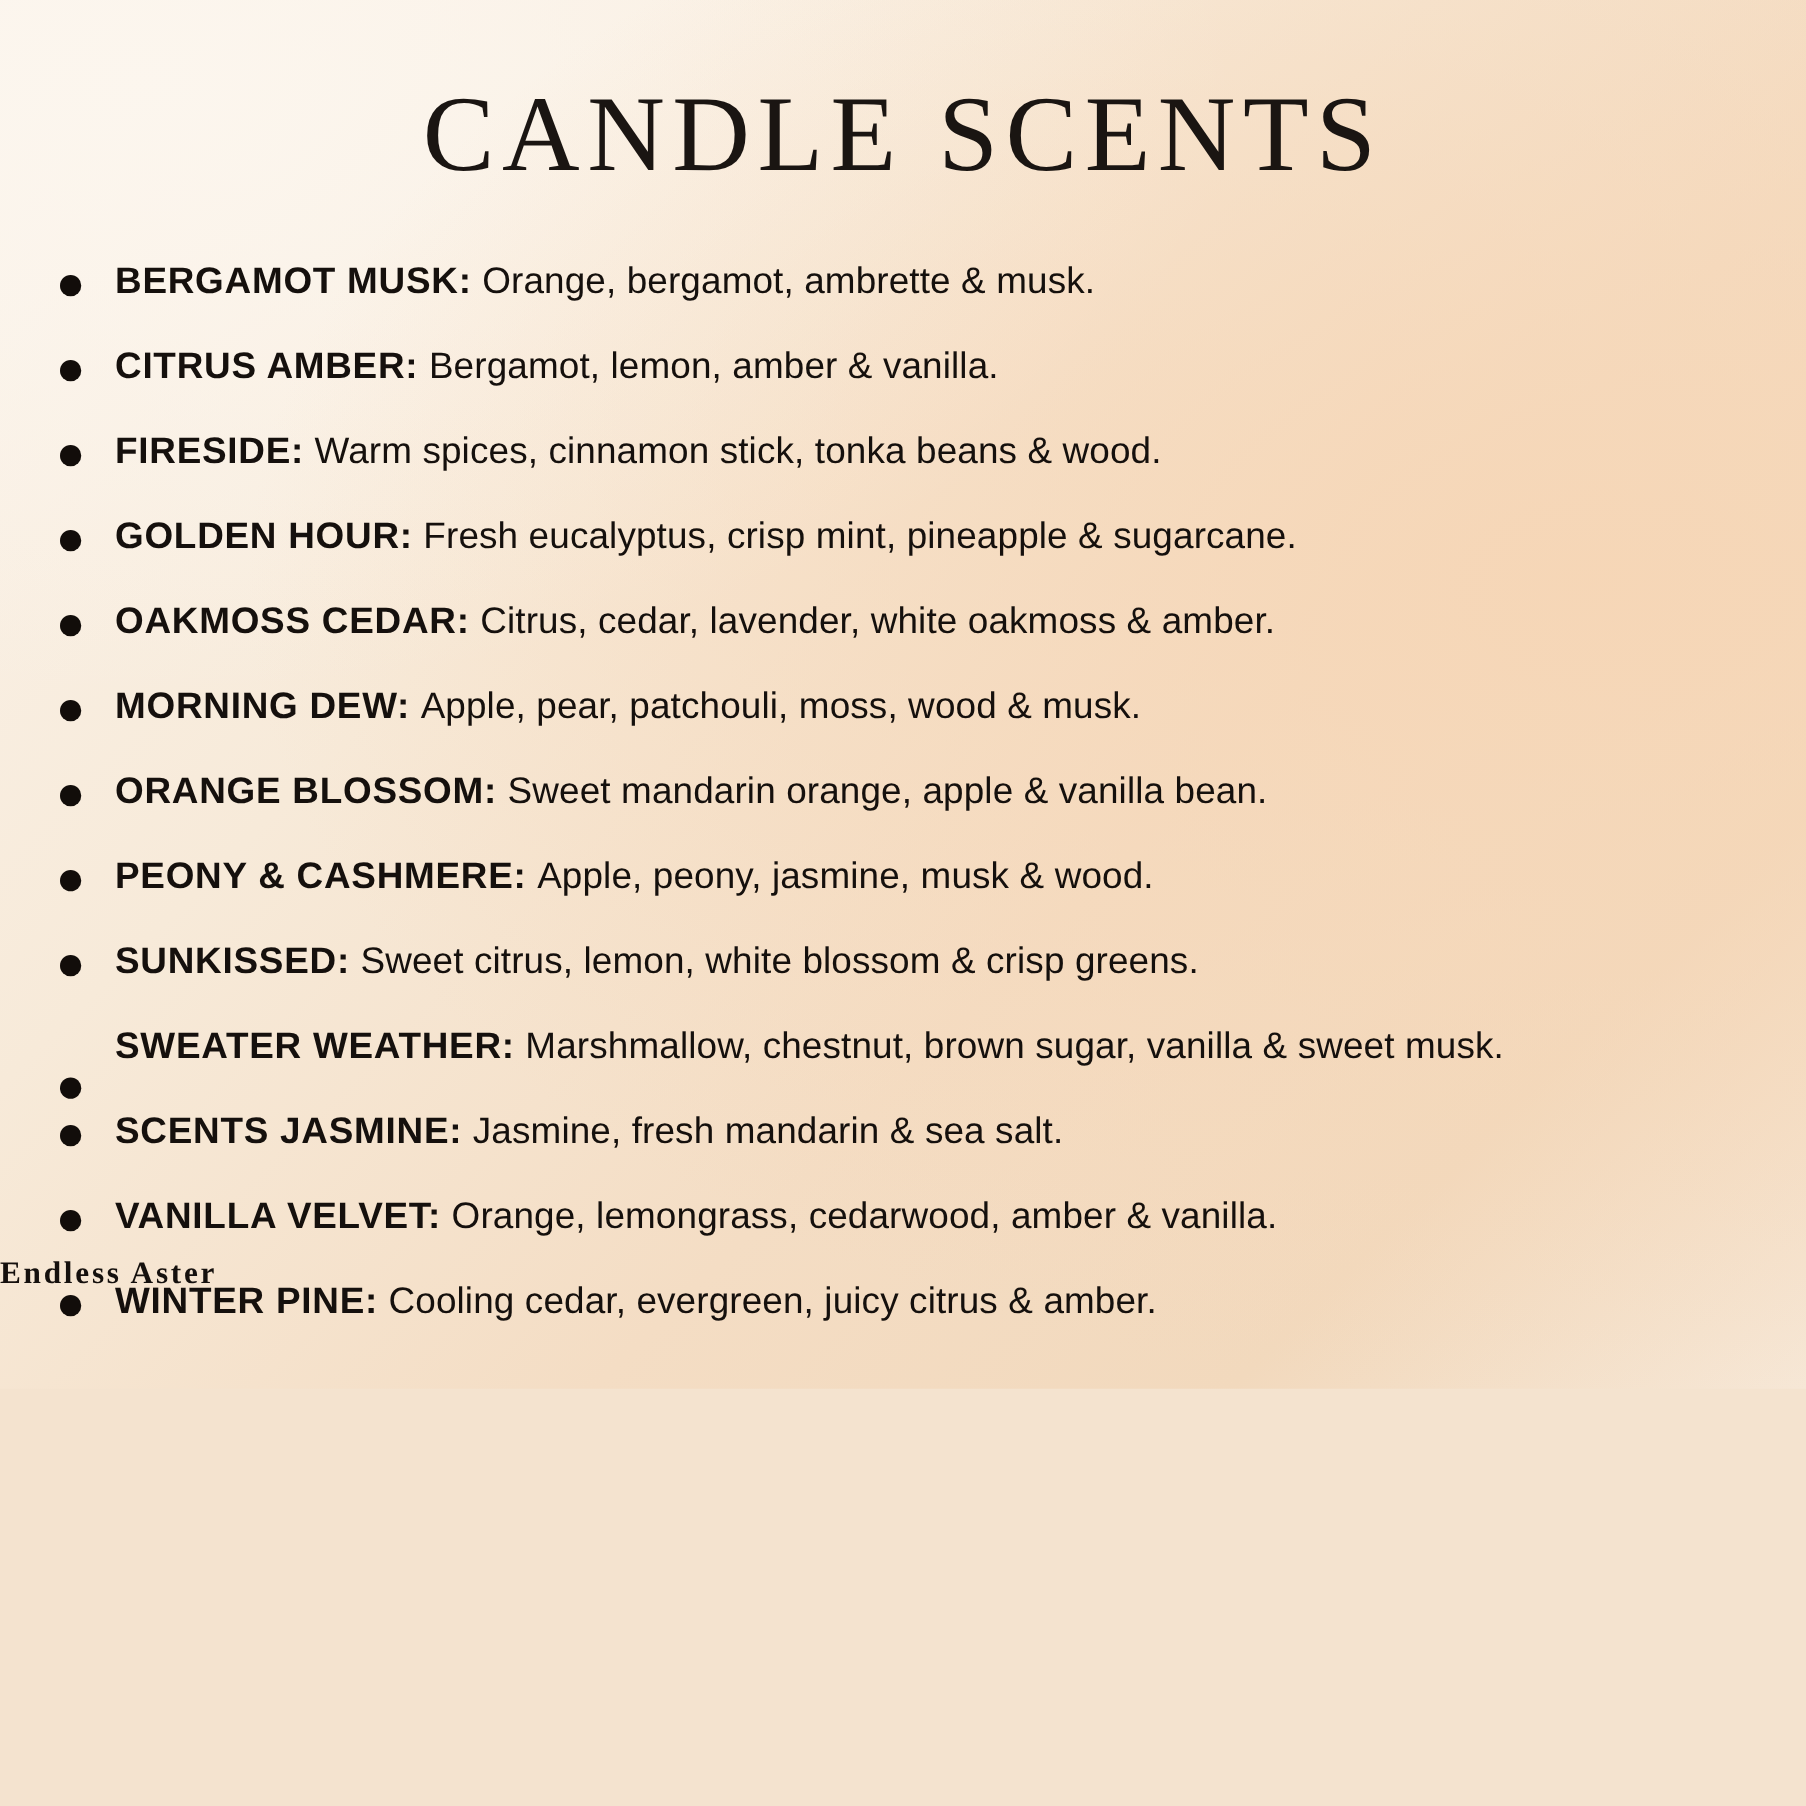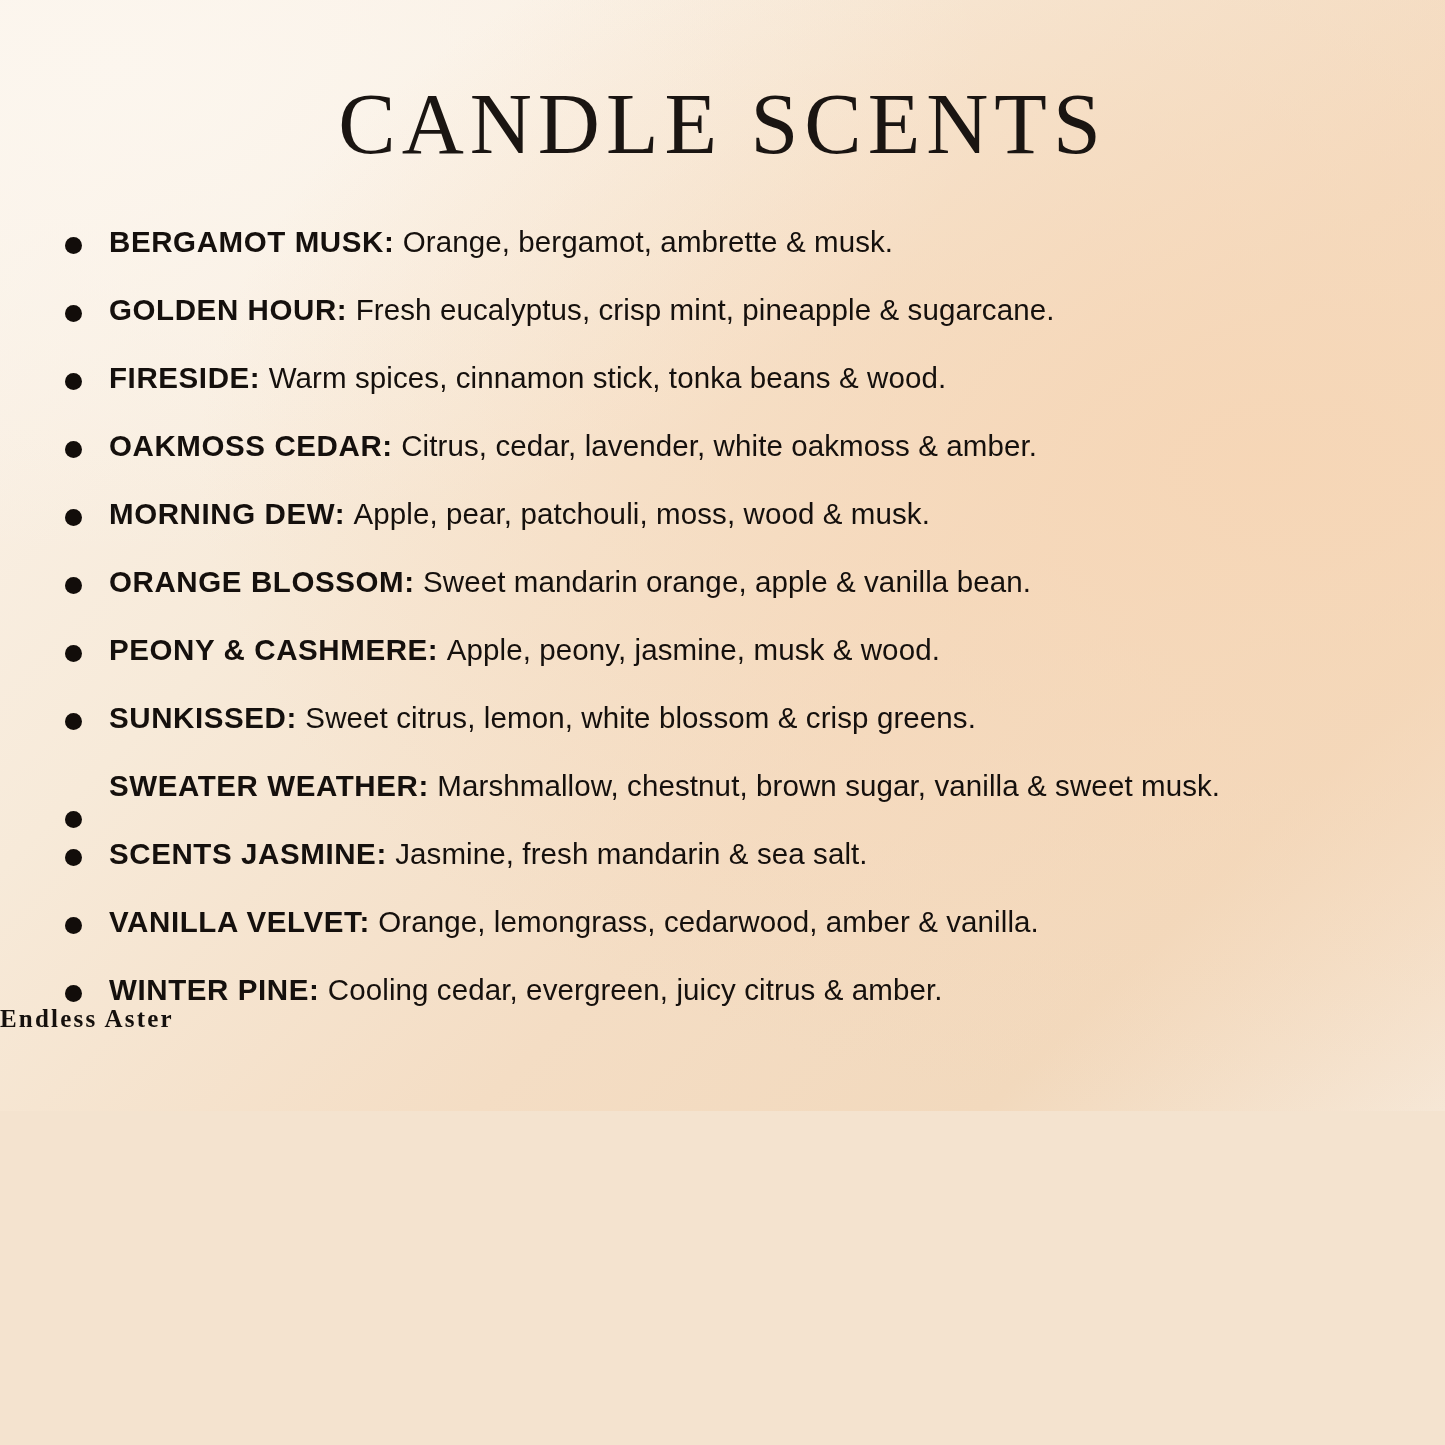--- a/index.html
+++ b/index.html
@@ -15,21 +15,21 @@
   }
   .page {
     position: relative;
     width: 1445px;
     height: 1111px;
     box-sizing: border-box;
     background:
       radial-gradient(120% 95% at 88% 42%, rgba(246,214,182,0.95) 0%, rgba(246,214,182,0.0) 62%),
       radial-gradient(110% 80% at 8% 6%, rgba(252,246,238,0.98) 0%, rgba(252,246,238,0.0) 55%),
       linear-gradient(135deg, #fbf4ec 0%, #f7ead9 34%, #f4ddc4 62%, #f2d9bd 82%, #f6e7d6 100%);
-    padding: 17px;
+    padding: 0;
   }
   .title {
     text-align: center;
     font-family: "Liberation Serif", serif;
     font-size: 86px;
     letter-spacing: 6px;
     font-weight: 400;
     color: #1a1512;
     padding-top: 62px;
     margin: 0;
@@ -89,26 +89,30 @@
 <div class="page">
 
   <h1 class="title">CANDLE SCENTS</h1>
 
   <ul class="list">
     <li class="item">
       <span class="name">BERGAMOT MUSK:</span>
       <span class="desc">Orange, bergamot, ambrette &amp; musk.</span>
     </li>
     <li class="item">
-      <span class="name">GOLDEN HOUR:</span>
-      <span class="desc">Fresh eucalyptus, crisp mint, pineapple &amp; sugarcane.</span>
+      <span class="name">CITRUS AMBER:</span>
+      <span class="desc">Bergamot, lemon, amber &amp; vanilla.</span>
     </li>
     <li class="item">
       <span class="name">FIRESIDE:</span>
       <span class="desc">Warm spices, cinnamon stick, tonka beans &amp; wood.</span>
+    </li>
+    <li class="item">
+      <span class="name">GOLDEN HOUR:</span>
+      <span class="desc">Fresh eucalyptus, crisp mint, pineapple &amp; sugarcane.</span>
     </li>
     <li class="item">
       <span class="name">OAKMOSS CEDAR:</span>
       <span class="desc">Citrus, cedar, lavender, white oakmoss &amp; amber.</span>
     </li>
     <li class="item">
       <span class="name">MORNING DEW:</span>
       <span class="desc">Apple, pear, patchouli, moss, wood &amp; musk.</span>
     </li>
     <li class="item">

